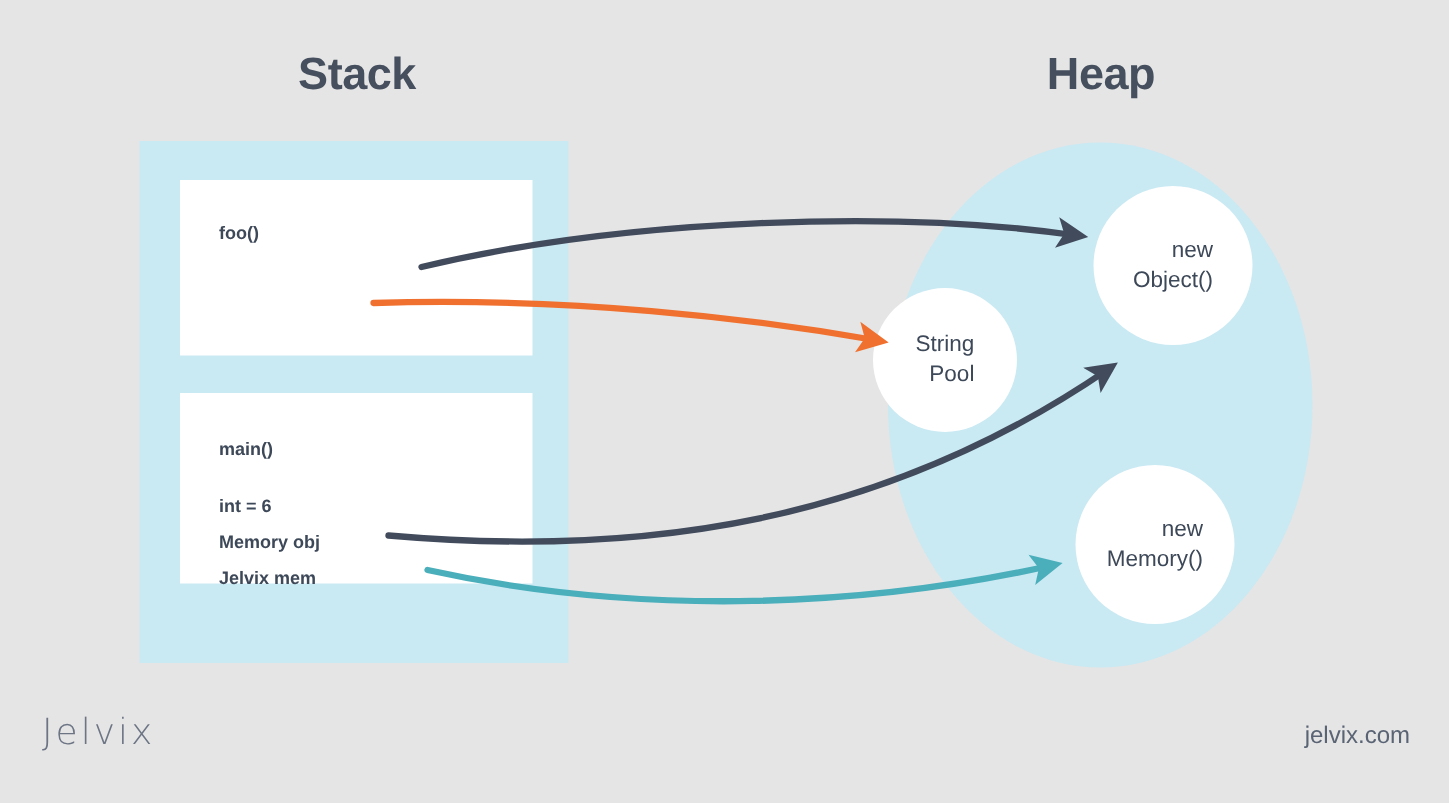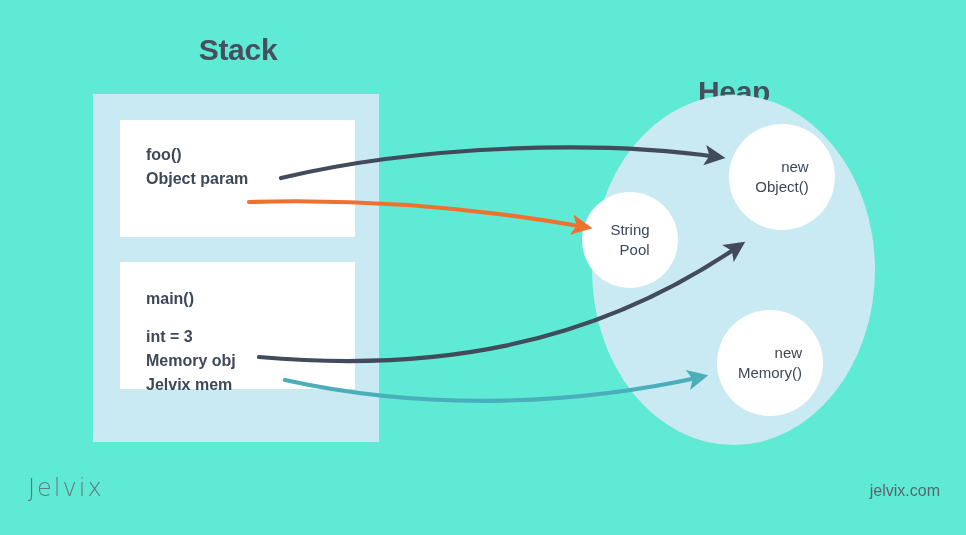--- a/index.html
+++ b/index.html
@@ -5,36 +5,36 @@
 <style>
   html, body {
     margin: 0;
     padding: 0;
     background: #ffffff;
   }
   #canvas {
     position: relative;
     width: 966px;
     height: 535px;
-    background: #5eead4;
+    background: #e5e5e5;
     overflow: hidden;
     font-family: "Liberation Sans", "DejaVu Sans", sans-serif;
   }
 
   
   .section-title {
     position: absolute;
     font-size: 30px;
     font-weight: bold;
     color: #454f5e;
     letter-spacing: -0.3px;
     white-space: nowrap;
   }
   #stack-title { left: 168px; top: 33px; width: 140px; text-align: center; }
-  #heap-title  { left: 660px; top: 33px; width: 148px; text-align: center; margin-top: 42px; }
+  #heap-title  { left: 660px; top: 33px; width: 148px; text-align: center; }
 
   
   #stack-region {
     position: absolute;
     left: 93px;
     top: 94px;
     width: 286px;
     height: 348px;
     background: #c9e9f3;
   }
@@ -44,21 +44,21 @@
     width: 235px;
     background: #ffffff;
   }
   #stack-frame-foo  { top: 26px;  height: 117px; }
   #stack-frame-main { top: 168px; height: 127px; }
 
   .frame-lines {
     position: absolute;
     left: 26px;
     color: #3d4858;
-    font-size: 16px;
+    font-size: 12px;
     font-weight: bold;
     line-height: 24px;
     white-space: nowrap;
   }
   #foo-lines  { top: 23px; }
   #main-lines { top: 25px; }
   .frame-lines .gap { display: block; height: 14px; }
 
   
   #heap-region {
@@ -121,29 +121,28 @@
 <div id="canvas">
 
   <div class="section-title" id="stack-title">Stack</div>
   <div class="section-title" id="heap-title">Heap</div>
 
   <div id="stack-region">
 
     <div class="stack-frame" id="stack-frame-foo">
       <div class="frame-lines" id="foo-lines">
         <div>foo()</div>
-        <div>Object param</div>
       </div>
     </div>
 
     <div class="stack-frame" id="stack-frame-main">
       <div class="frame-lines" id="main-lines">
         <div>main()</div>
         <span class="gap"></span>
-        <div>int = 3</div>
+        <div>int = 6</div>
         <div>Memory obj</div>
         <div>Jelvix mem</div>
       </div>
     </div>
 
   </div>
 
   <div id="heap-region"></div>
 
   <div class="heap-node" id="node-string-pool">String<br>Pool</div>

